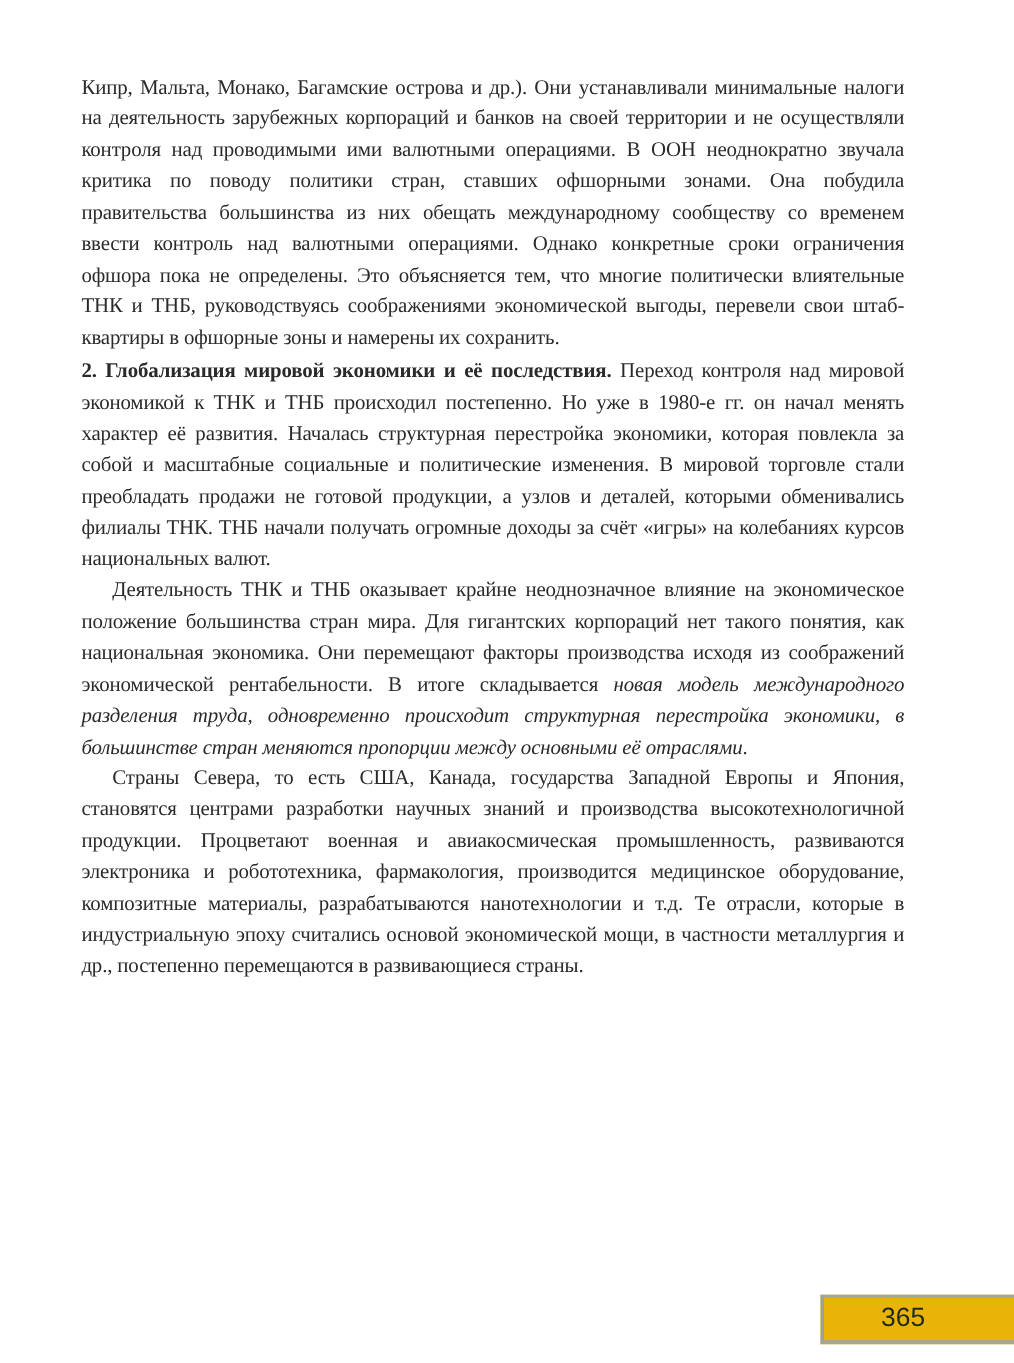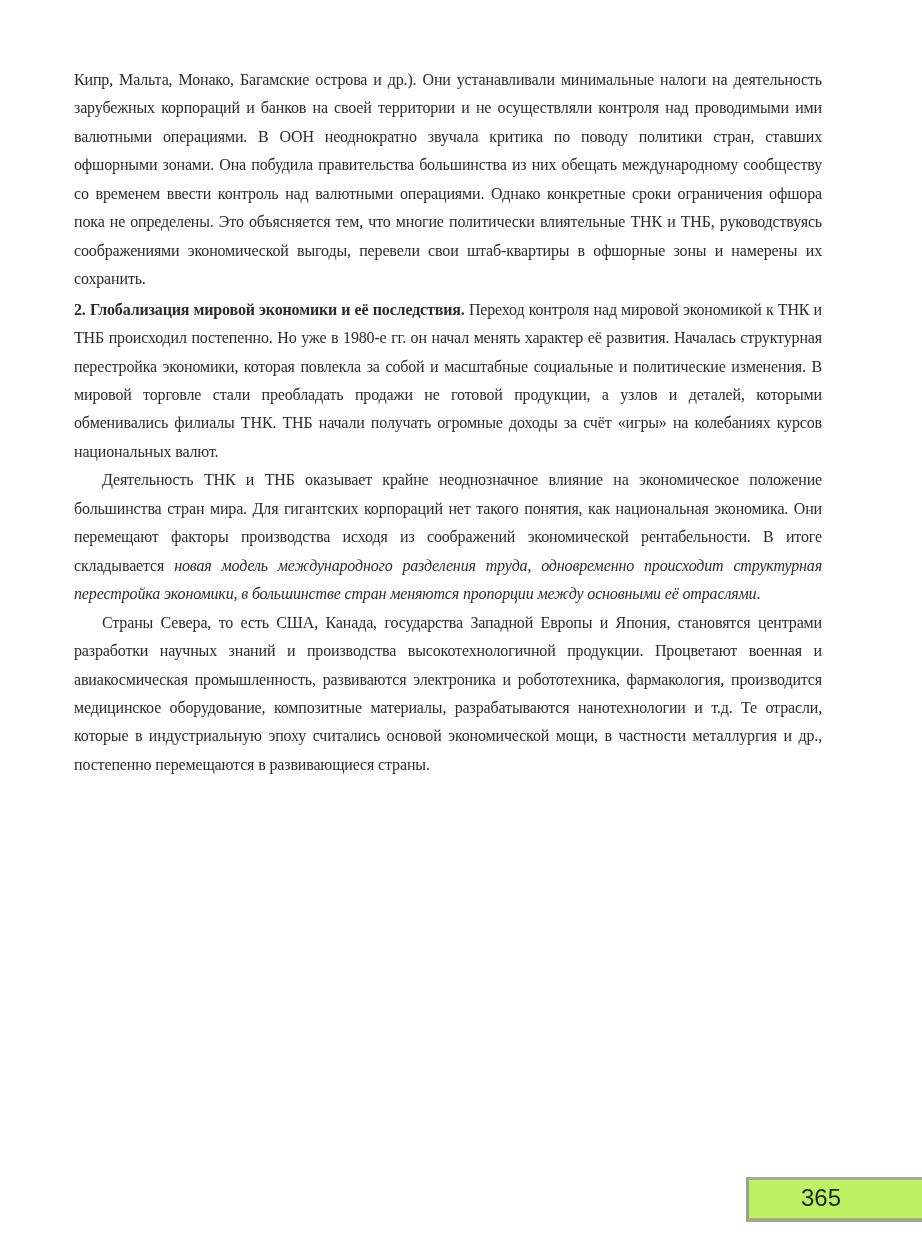--- a/index.html
+++ b/index.html
@@ -2,31 +2,31 @@
 <html><head>
 <meta charset="utf-8">
 <style>
   html, body { margin: 0; padding: 0; }
   body {
     width: 922px; height: 1239px; background: #ffffff; position: relative; overflow: hidden;
     font-family: "Liberation Serif", "DejaVu Serif", serif; color: #2a2a2a;
   }
   .page-text {
     position: absolute; left: 74px; top: 66px; width: 748px;
-    font-size: 16px; line-height: 28.45px; text-align: justify;
+    font-size: 19px; line-height: 28.45px; text-align: justify;
     letter-spacing: -0.15px;
   }
   .page-text p { margin: 0; }
   .page-text p.indent { text-indent: 28px; }
   .page-text p.section { margin-top: 2px; }
   .bold { font-weight: bold; }
   .em { font-style: italic; }
   .page-number-box {
     position: absolute; left: 746px; top: 1177px; width: 176px; height: 45px;
-    background: #bef264; border-top: 3px solid #a5a99a; border-bottom: 4px solid #a9a98a;
+    background: #eab308; border-top: 3px solid #a5a99a; border-bottom: 4px solid #a9a98a;
     border-left: 3px solid #9aa09a; box-sizing: border-box;
   }
   .page-number {
     position: absolute; left: 52px; top: 4px; font-family: "Liberation Sans", "DejaVu Sans", sans-serif;
     font-size: 24px; color: #1f2a1f;
   }
 </style>
 </head>
 <body>
 

